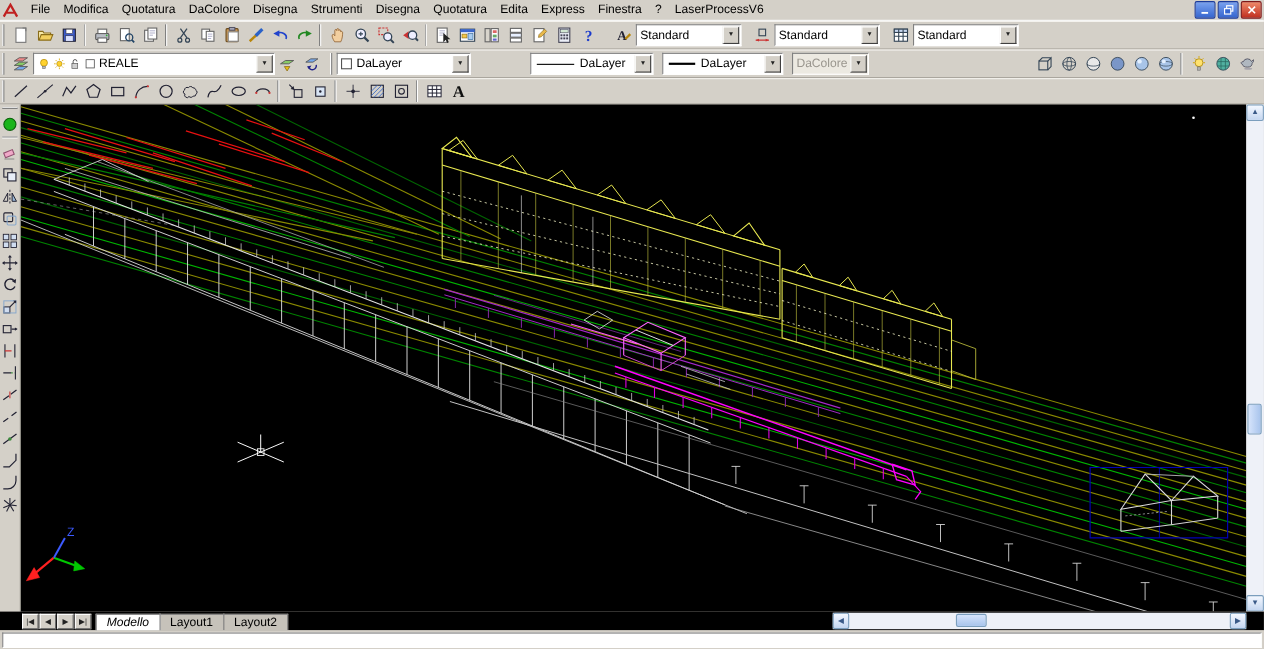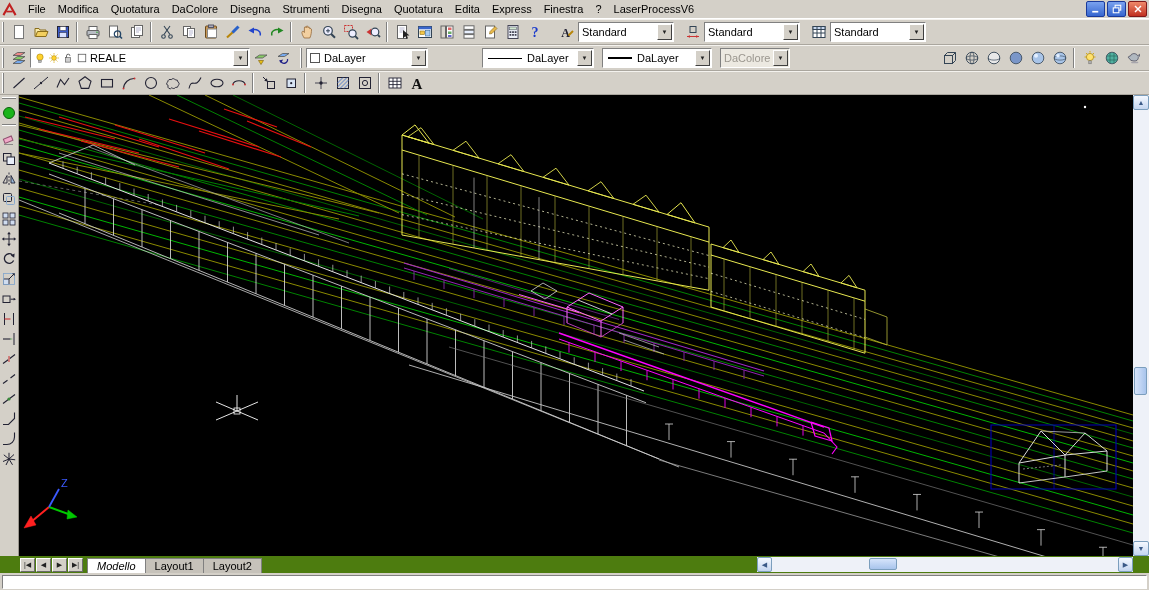--- a/index.html
+++ b/index.html
@@ -43,21 +43,21 @@
   .vscroll{position:absolute;left:1133px;top:95px;width:16px;height:461px;background:#eef1f8}
   .hscroll{position:absolute;left:757px;top:557px;width:376px;height:15px;background:#eef1f8}
   .sbtn{position:absolute;background:linear-gradient(#f4f8ff,#c4d6f0);border:1px solid #7b9ebd;border-radius:2px;color:#3a5a88;display:flex;align-items:center;justify-content:center;font-size:7px;line-height:1}
   .vscroll .sbtn{width:16px;height:15px;left:0}
   .hscroll .sbtn{width:15px;height:15px;top:0}
   .thumb{position:absolute;background:linear-gradient(90deg,#d6e4fb,#a8c4ec);border:1px solid #7b9ebd;border-radius:2px}
   .vscroll .thumb{left:1px;width:13px}
   .hscroll .thumb{top:1px;height:12px;background:linear-gradient(#d6e4fb,#a8c4ec)}
   .corner{position:absolute;left:1133px;top:556px;width:16px;height:18px;background:#d4d0c8}
   
-  .tabrow{position:absolute;left:0;top:556px;width:1149px;height:17px;background:#4d7c0f;display:flex;align-items:flex-end}
+  .tabrow{position:absolute;left:0;top:556px;width:1149px;height:17px;background:#000000;display:flex;align-items:flex-end}
   .tabnav{display:flex;margin:0 3px 1px 20px}
   .navbtn{width:15px;height:14px;background:#d4d0c8;border:1px solid;border-color:#fff #6a6a6a #6a6a6a #fff;font-size:7px;display:flex;align-items:center;justify-content:center;color:#222;margin-right:1px}
   .tabs{display:flex;align-items:flex-end}
   .tab{height:15px;padding:1px 9px 0;border:1px solid #808080;border-bottom:none;background:#c6c2ba;margin-right:-1px;font-size:11px;white-space:nowrap}
   .tab.active{background:#fff;position:relative;z-index:2;font-style:italic}
   
   .cmdbar{position:absolute;left:0;top:573px;width:1149px;height:17px;background:#d4d0c8;padding:2px 2px 0}
   .cmdline{width:100%;height:14px;background:#fff;border:1px solid;border-color:#808080 #fff #fff #808080;font-family:"Liberation Mono",monospace;font-size:10px;padding:0 3px}
 </style>
 </head>

